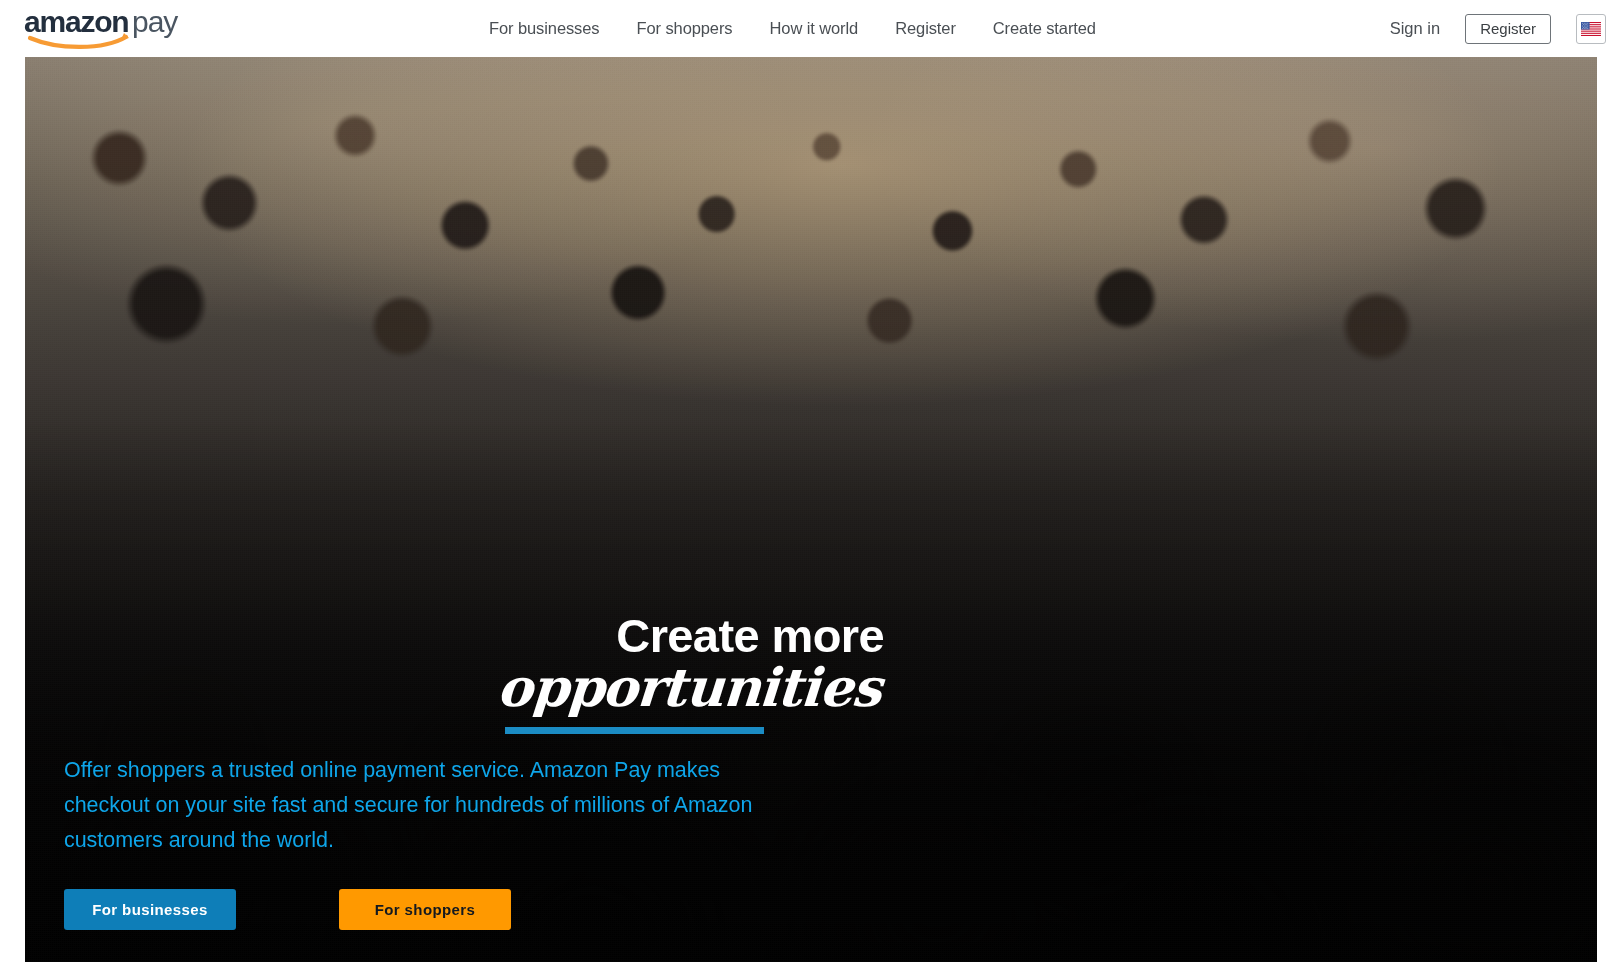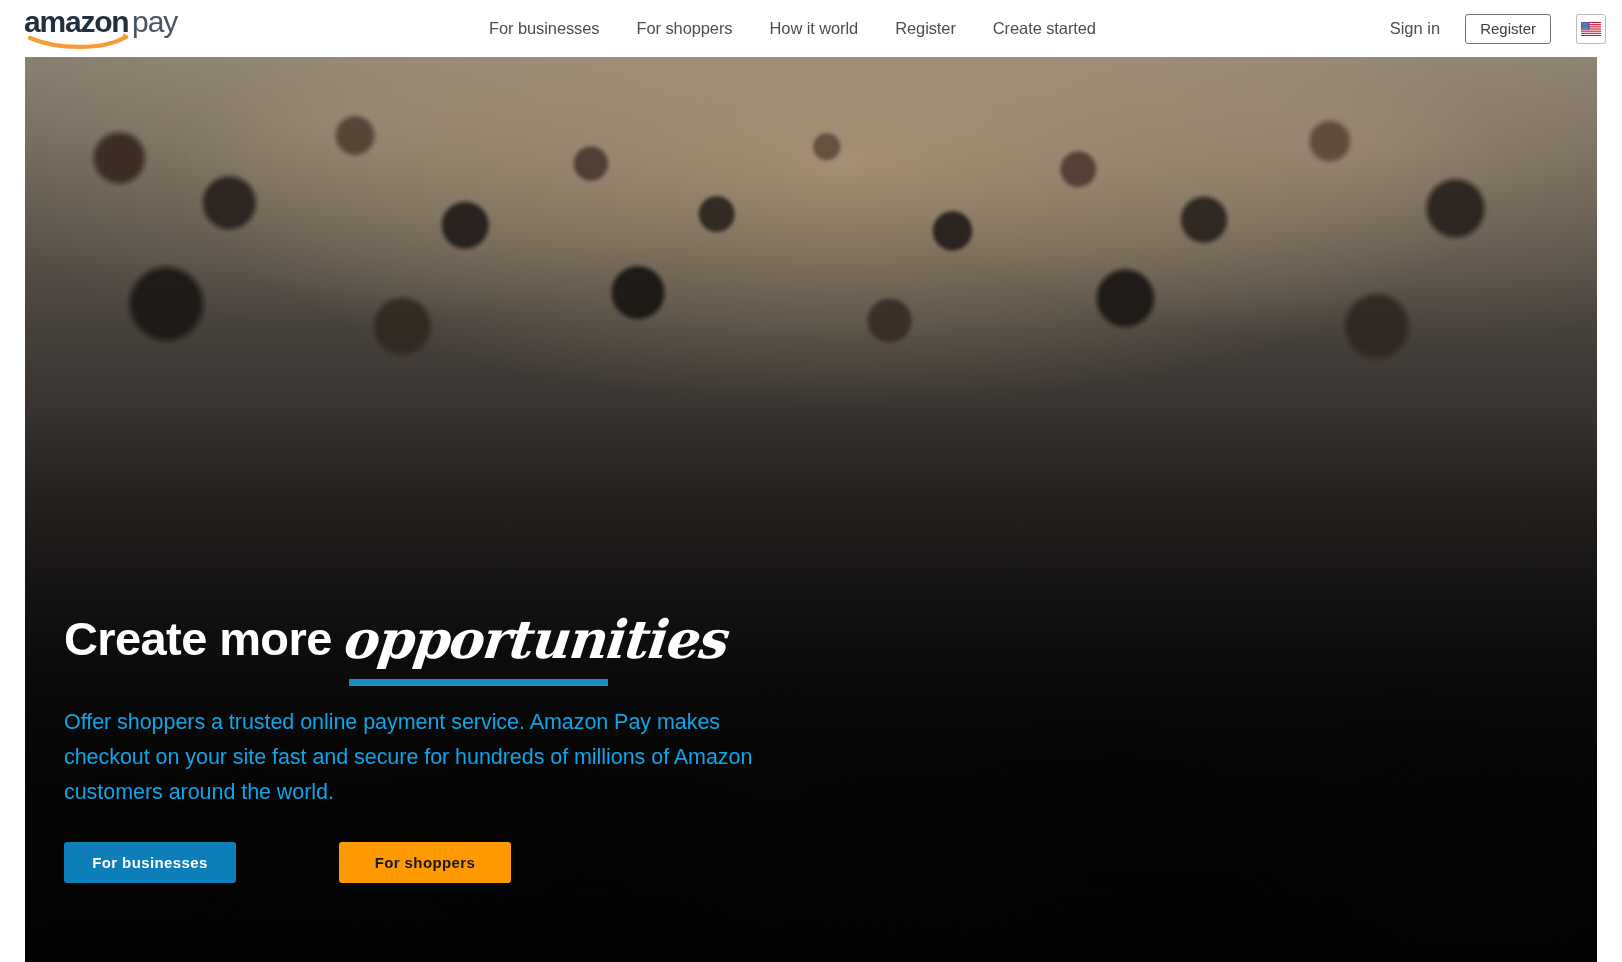--- a/index.html
+++ b/index.html
@@ -172,21 +172,21 @@
     width:820px;
   }
 
   .headline {
     font-size:47px;
     line-height:1.02;
     color:#ffffff;
     font-weight:bold;
     letter-spacing:-0.6px;
     white-space:nowrap;
-    display:flex; align-items:center;
+    display:flex; align-items:flex-end;flex-direction:column;
   }
   .headline .script-wrap {
     position:relative;
     display:inline-block;
     margin-left:13px;
   }
   .headline .script {
     font-family:"DejaVu Serif", serif;
     font-style:italic;
     font-weight:bold;

